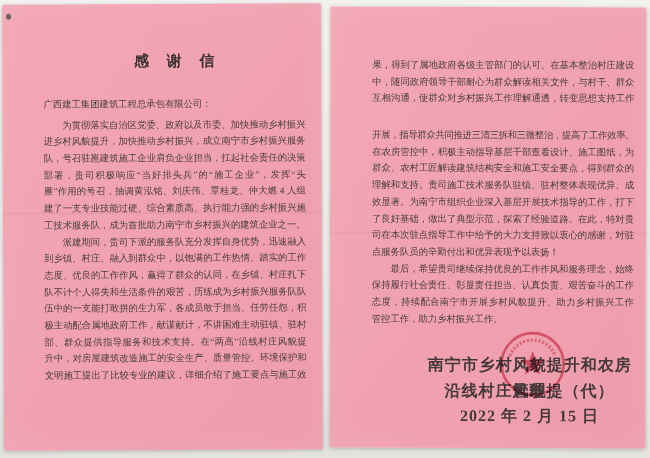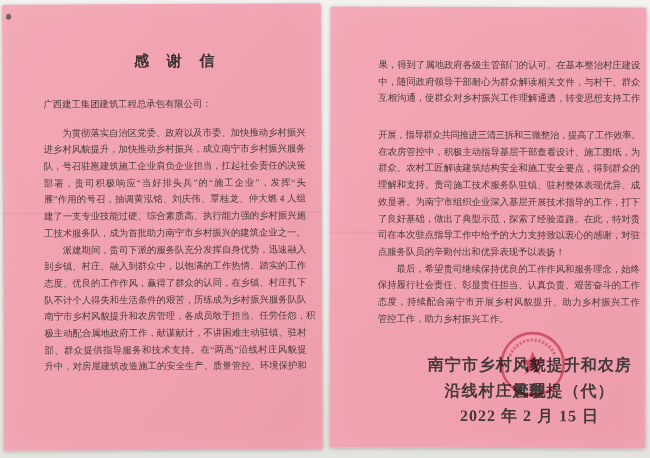--- a/index.html
+++ b/index.html
@@ -22,22 +22,22 @@
     position:absolute;left:4px;top:9px;width:5px;height:6px;
     background:#5a5456;border-radius:45% 55% 50% 50%;opacity:.85;
   }
   .title{
     position:absolute;left:41px;top:48px;width:262px;margin:0;
     text-align:center;font-size:15px;font-weight:bold;color:#3a2f31;
     letter-spacing:7px;text-indent:7px;
   }
   .content{position:absolute;color:#473b3d;}
   .content-left{left:41px;top:92px;width:262px;}
-  .content-right{left:48px;top:50px;width:262px;}
-  .salutation{margin-bottom:12px;}
+  .content-right{left:42px;top:50px;width:262px;}
+  .salutation{margin-bottom:4px;}
   .text-line{
     height:16.7px;line-height:16.7px;font-size:9.35px;
     white-space:nowrap;text-align:justify;text-align-last:justify;
     color:#473b3d;
   }
   .para-end{text-align-last:left;}
   .tight{letter-spacing:-0.35px;margin-top:20px;}
   .signature{
     position:absolute;left:90px;top:345px;width:220px;
     text-align:center;color:#45383a;font-size:16px;font-weight:600;
@@ -64,24 +64,25 @@
           <div class="text-line">进乡村风貌提升，加快推动乡村振兴，成立南宁市乡村振兴服务</div>
           <div class="text-line">队，号召驻邕建筑施工企业肩负企业担当，扛起社会责任的决策</div>
           <div class="text-line">部署，贵司积极响应“当好排头兵”的“施工企业”，发挥“头</div>
           <div class="text-line">雁”作用的号召，抽调黄泓铭、刘庆伟、覃桂龙、仲大燃 4 人组</div>
           <div class="text-line">建了一支专业技能过硬、综合素质高、执行能力强的乡村振兴施</div>
           <div class="text-line para-end">工技术服务队，成为首批助力南宁市乡村振兴的建筑企业之一。</div>
           <div class="text-line">　　派建期间，贵司下派的服务队充分发挥自身优势，迅速融入</div>
           <div class="text-line">到乡镇、村庄、融入到群众中，以饱满的工作热情、踏实的工作</div>
           <div class="text-line">态度、优良的工作作风，赢得了群众的认同，在乡镇、村庄扎下</div>
           <div class="text-line">队不计个人得失和生活条件的艰苦，历练成为乡村振兴服务队队</div>
-          <div class="text-line">南宁市乡村风貌提升和农房管理，各成员敢于担当、任劳任怨，积</div>
+          <div class="text-line">伍中的一支能打敢拼的生力军，各成员敢于担当、任劳任怨，积</div>
           <div class="text-line">极主动配合属地政府工作，献谋献计，不讲困难主动驻镇、驻村</div>
           <div class="text-line">部、群众提供指导服务和技术支持。在“两高”沿线村庄风貌提</div>
           <div class="text-line">升中，对房屋建筑改造施工的安全生产、质量管控、环境保护和</div>
+          <div class="text-line">文明施工提出了比较专业的建议，详细介绍了施工要点与施工效</div>
         </div>
     </div>
   </div>
 
   <div class="page page-right">
     <div class="crease" style="top:225px"></div>
     <div class="content content-right">
       <div>
           <div class="text-line">果，得到了属地政府各级主管部门的认可。在基本整治村庄建设</div>
           <div class="text-line">中，随同政府领导干部耐心为群众解读相关文件，与村干、群众</div>

